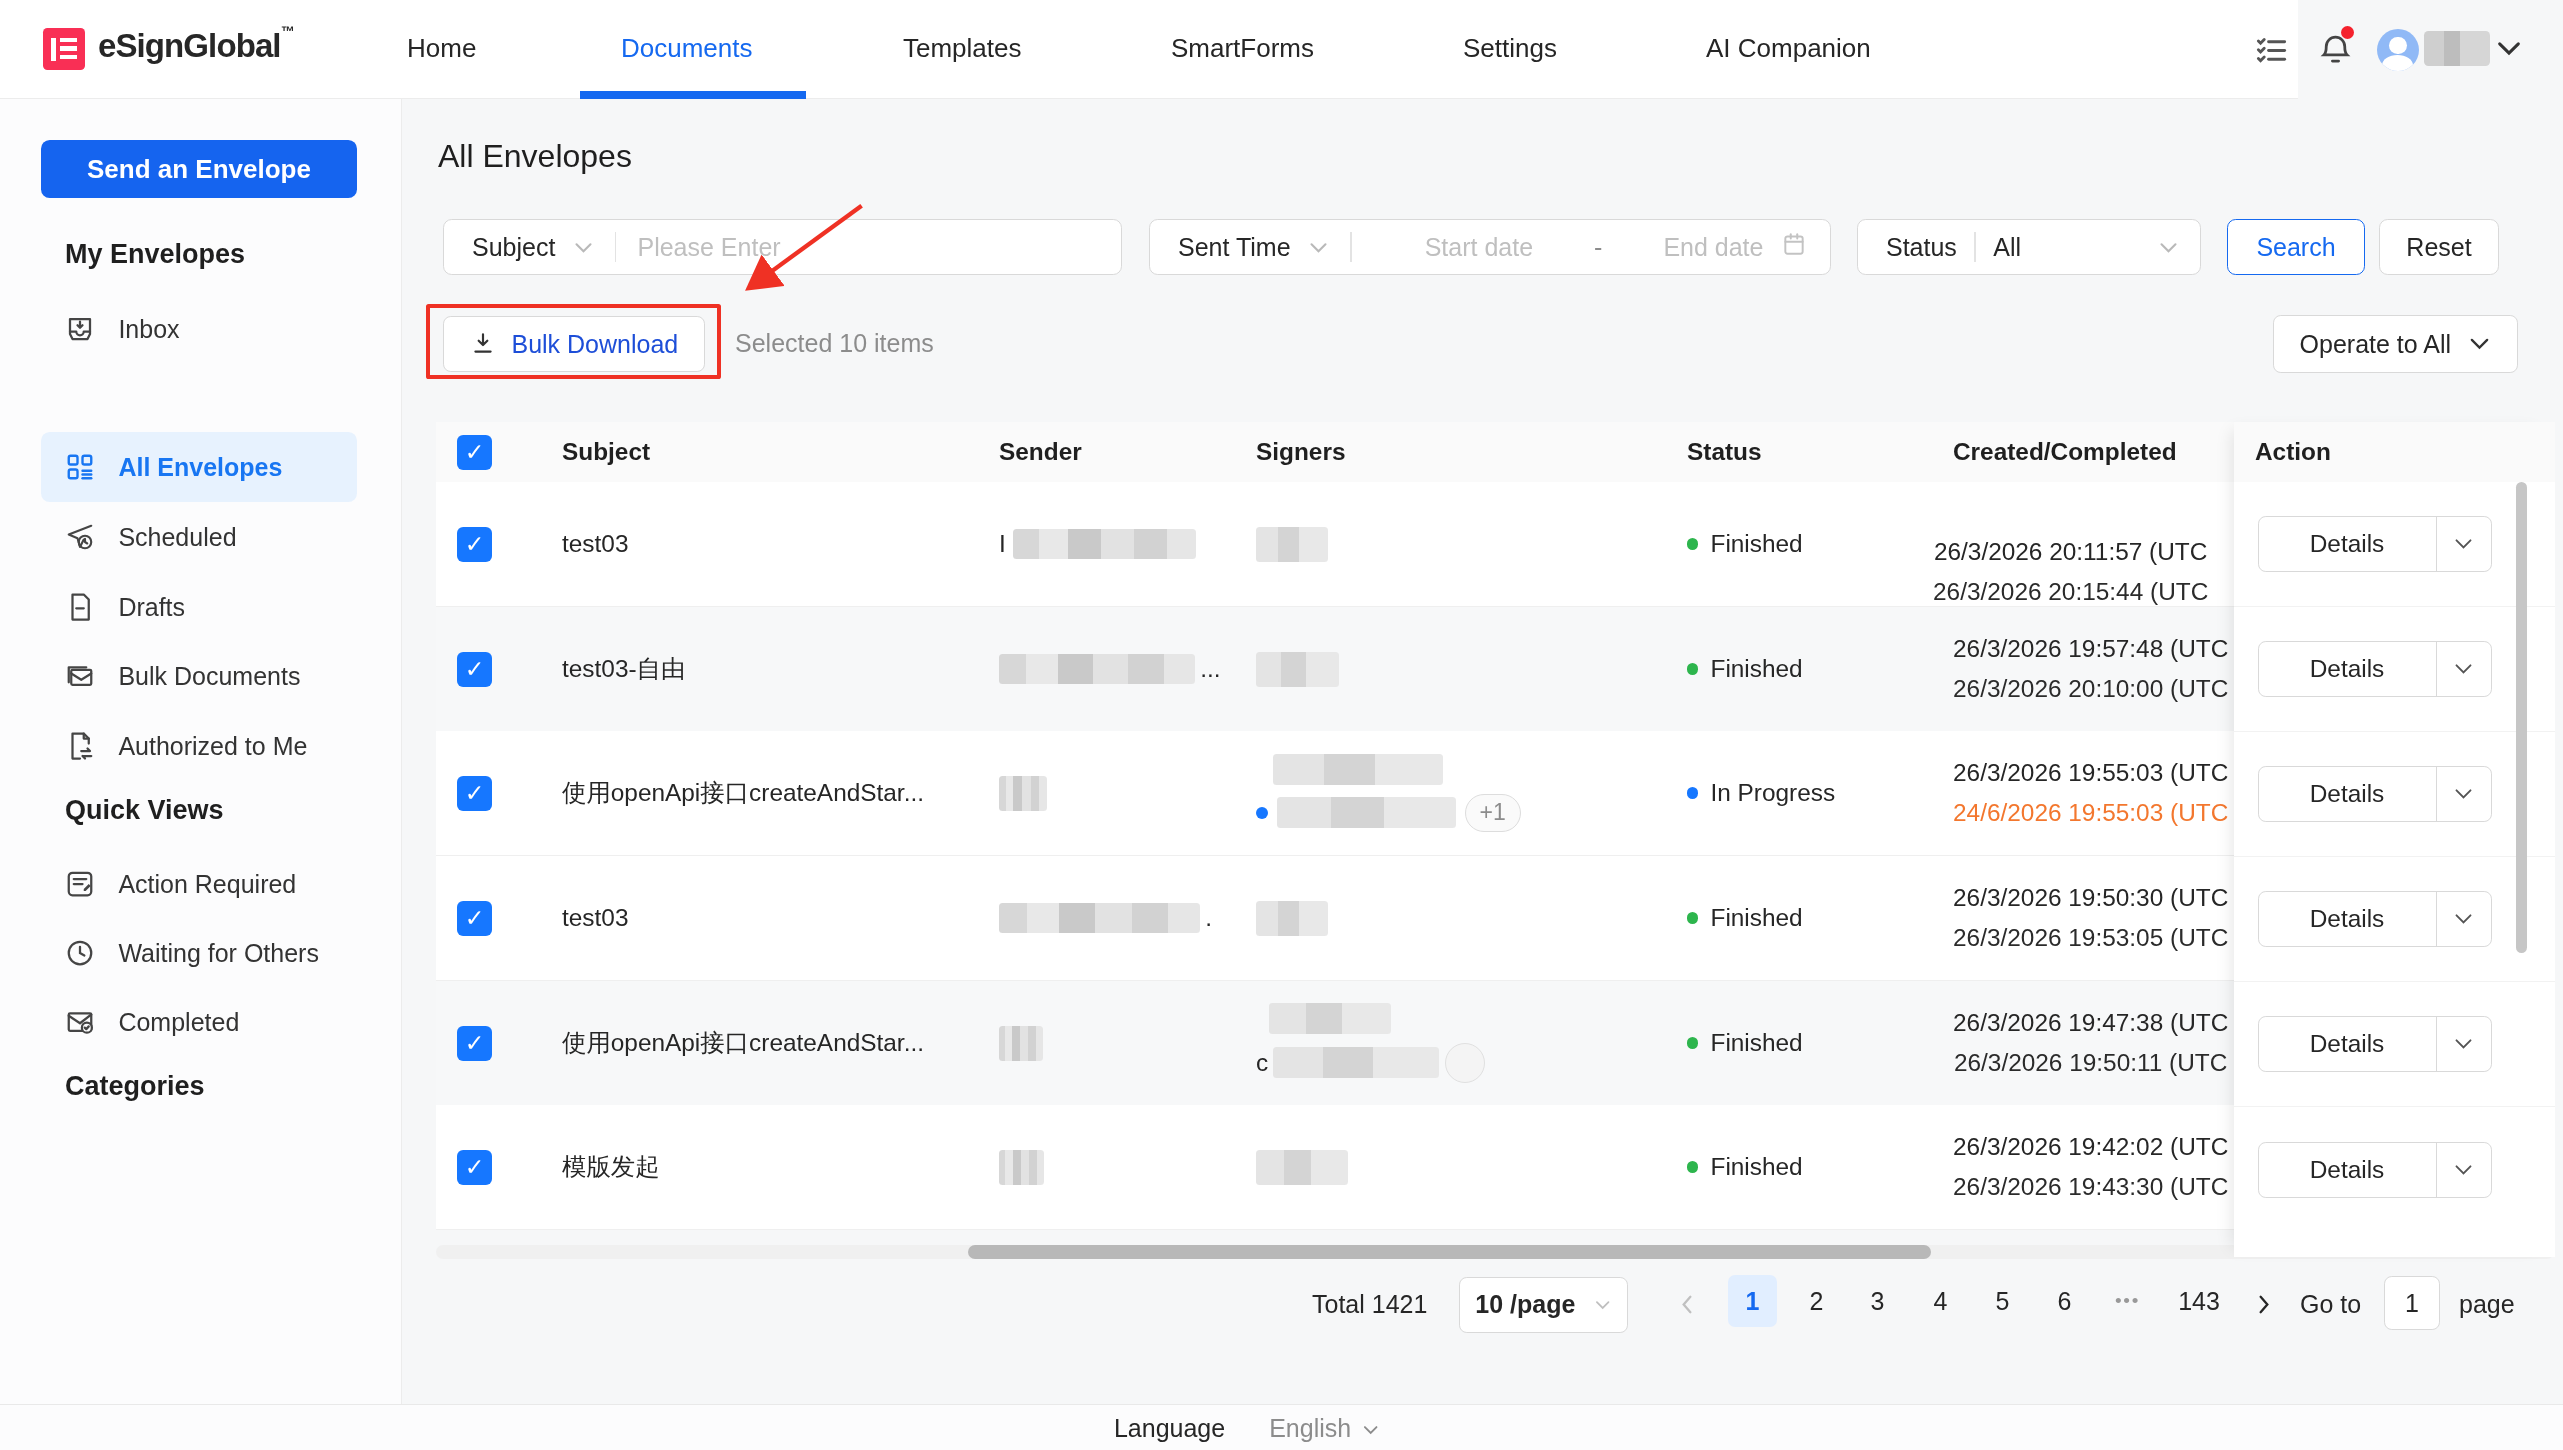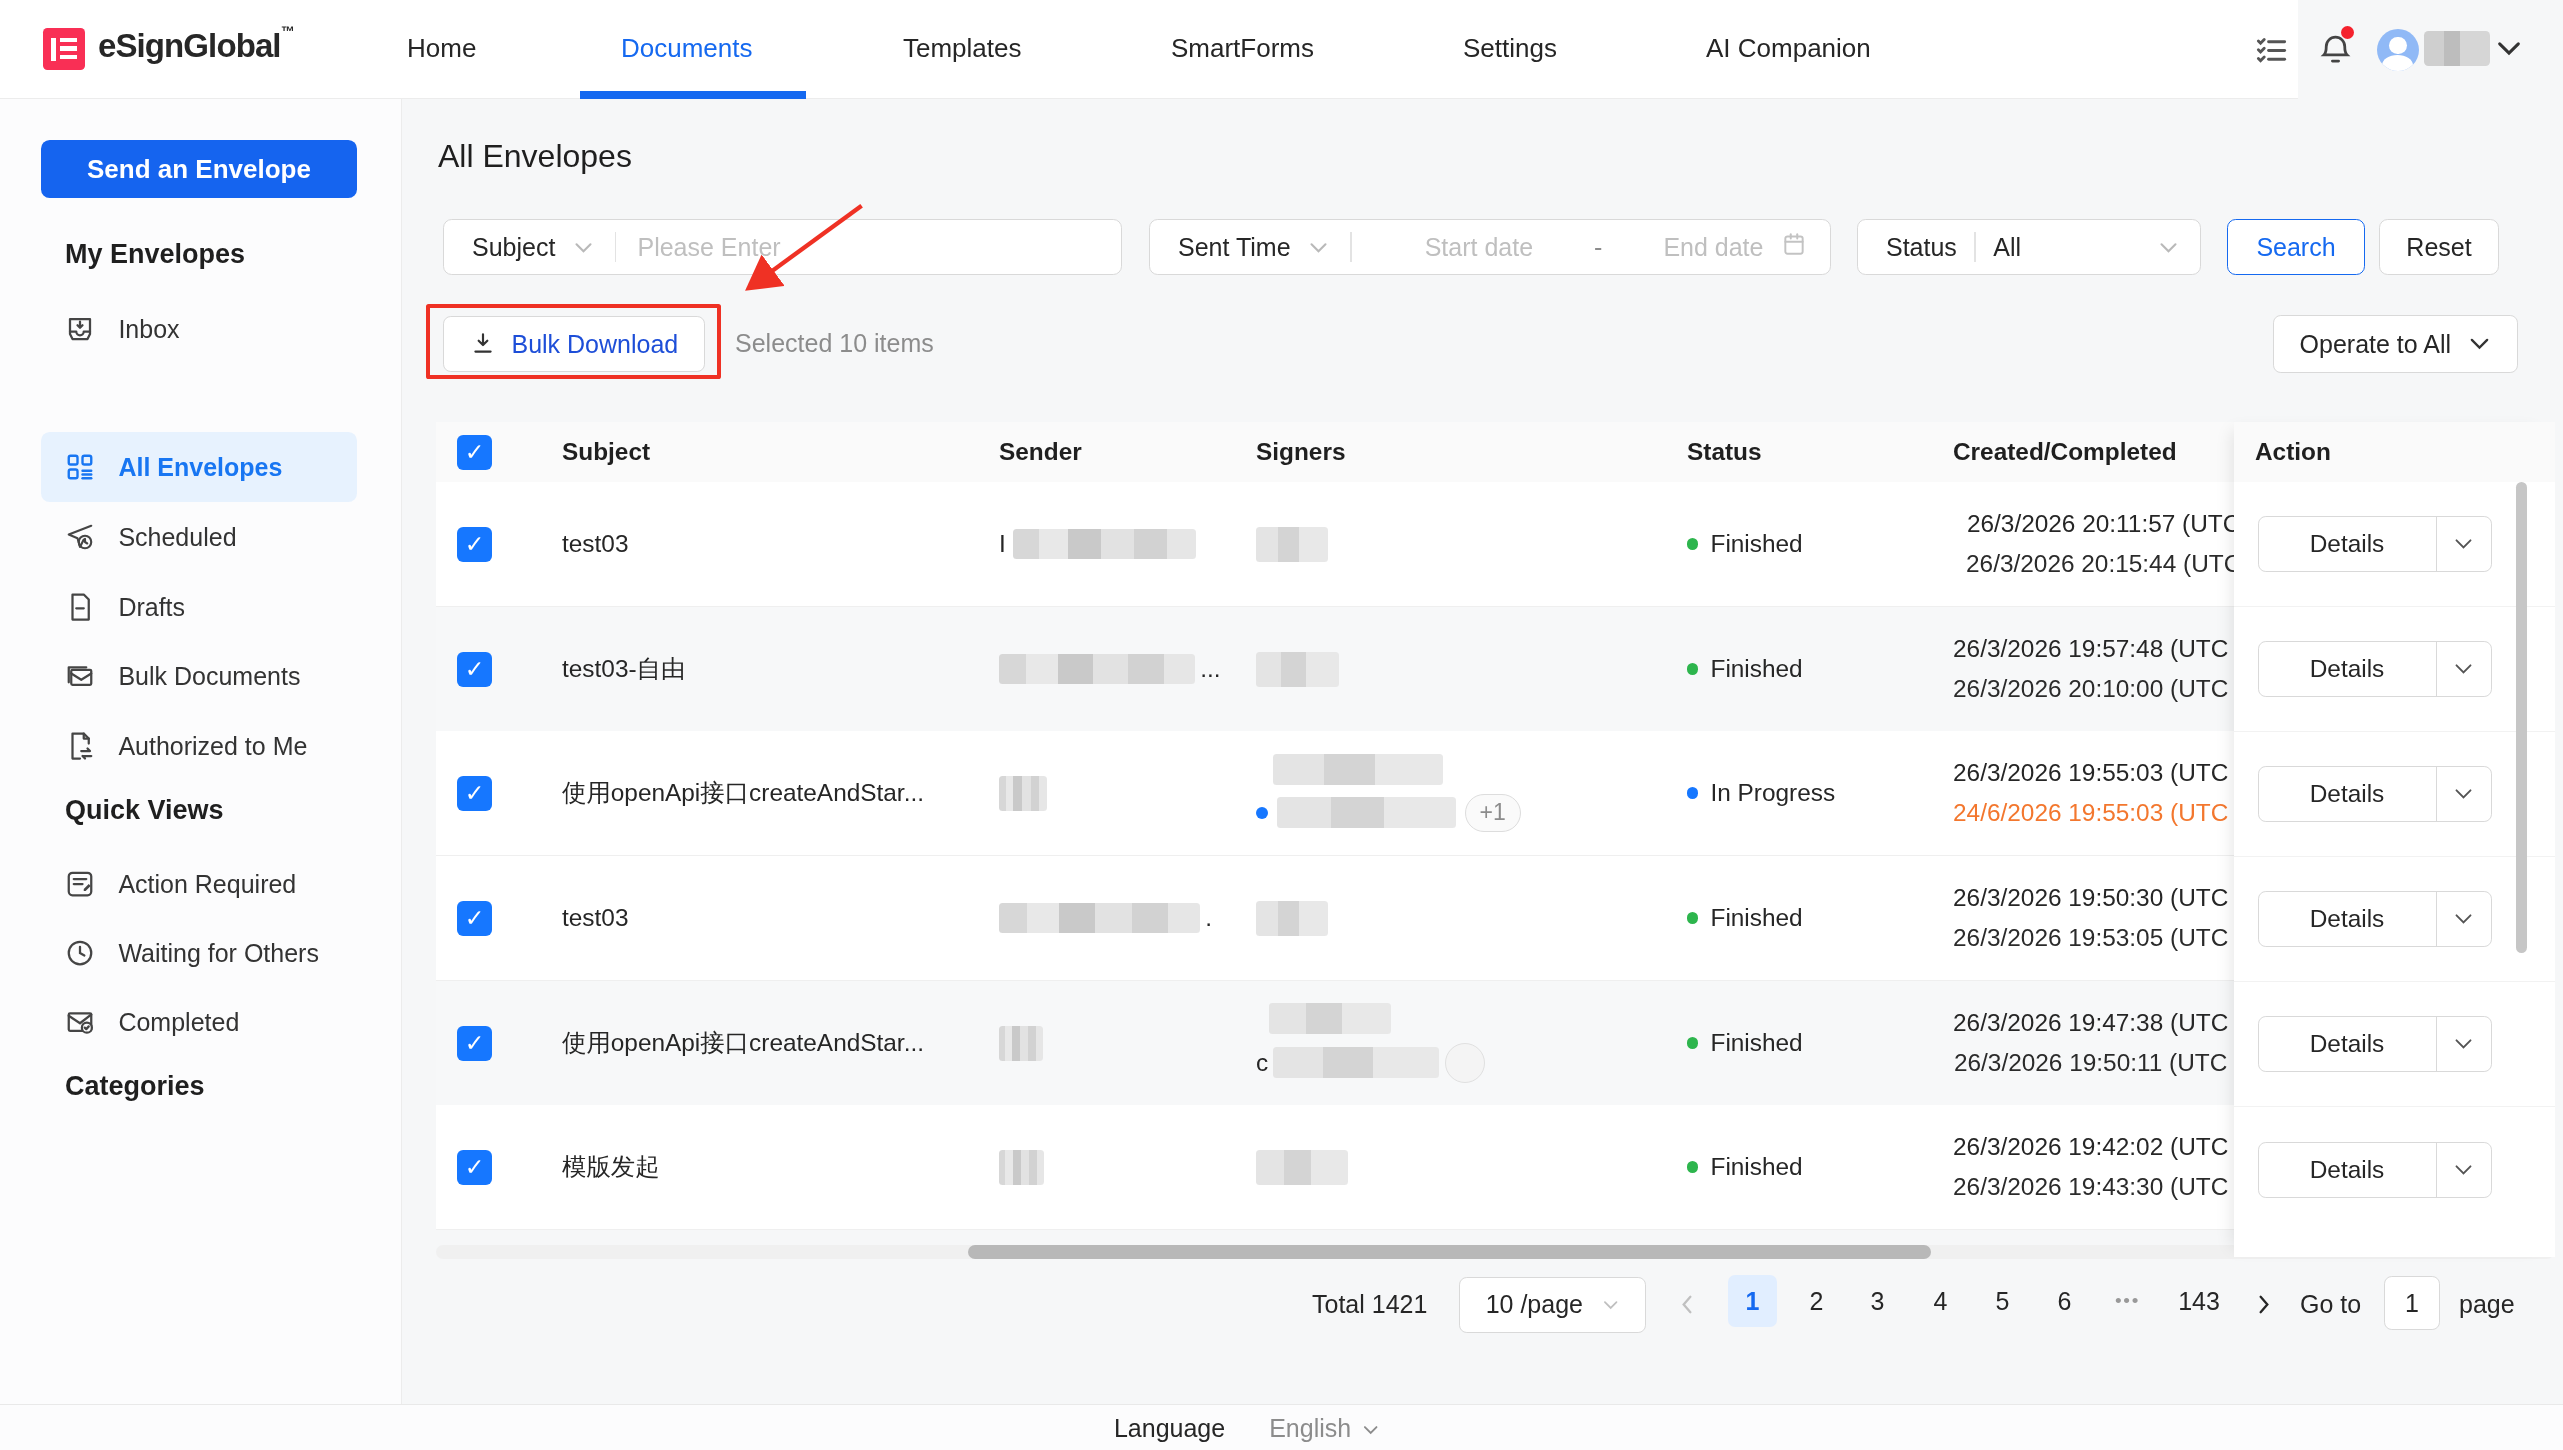--- a/index.html
+++ b/index.html
@@ -75,22 +75,22 @@
   .details-main{flex:1;display:flex;align-items:center;justify-content:center;font-size:24.4px;color:#262626;}
   .details-caret{width:54px;border-left:1.7px solid #d9d9d9;display:flex;align-items:center;justify-content:center;}
   
   .hs-track{left:436px;top:1245px;width:2118px;height:14px;background:#f0f0f0;border-radius:7px;}
   .hs-thumb{left:968px;top:1245px;width:963px;height:14px;background:#b8b8b8;border-radius:7px;z-index:4;}
   .vs-thumb{left:2516px;top:482px;width:11.3px;height:471px;background:#c6c6c6;border-radius:6.1px;z-index:6;}
   
   .pgn{position:absolute;top:1275px;height:59px;display:flex;align-items:center;font-size:25px;color:#262626;}
   .pg-num{width:49px;height:52px;display:flex;align-items:center;justify-content:center;border-radius:7px;cursor:pointer;}
   .pg-active{background:#e1eeff;color:#1569f0;font-weight:600;}
-  .pg-select{width:187px;height:56px;background:#fff;border:1.7px solid #d9d9d9;border-radius:7.8px;box-sizing:border-box;
-    display:flex;align-items:center;justify-content:center;gap:19px;cursor:pointer;}
+  .pg-select{width:169px;height:56px;background:#fff;border:1.7px solid #d9d9d9;border-radius:7.8px;box-sizing:border-box;
+    display:flex;align-items:center;justify-content:center;gap:19px;cursor:pointer;font-weight:bold;}
   .goto-input{width:56px;height:54px;border:1.7px solid #d9d9d9;border-radius:7.8px;text-align:center;font-size:25px;
     font-family:inherit;color:#262626;box-sizing:border-box;background:#fff;}
   
   .footer{left:0;top:1404px;width:2563px;height:46px;background:#fcfcfd;border-top:1.7px solid #e9e9e9;z-index:40;
     display:flex;align-items:center;justify-content:center;gap:0;font-size:25px;}
   
   .anno{z-index:50;pointer-events:none;}
 </style>
 </head>
 <body>
@@ -316,21 +316,21 @@
       <span>I</span>
         <span class="blur" style="width:183px;height:30px;"></span>
     </div>
     <div class="cell" style="left:820px;">
       <span class="blur blur-light" style="width:72px;height:35px;"></span>
     </div>
     <div class="cell" style="left:1251px;">
       <span class="dot" style="background: rgb(45, 181, 77);"></span>
       <span>Finished</span>
     </div>
-    <div class="cell dates" style="left:1530px;">
+    <div class="cell dates" style="left:1497px;justify-content:flex-end;">
       <span>26/3/2026 20:11:57 (UTC</span>
       <span style="color: rgb(43, 43, 43);">26/3/2026 20:15:44 (UTC</span>
     </div>
   </div>
 
   <div class="trow row-grey" style="top:607px;">
     <div class="cb">✓</div>
     <div class="cell" style="left:126px;text-align:right;">test03-自由</div>
     <div class="cell" style="left:563px;gap:5.2px;">
       <span class="blur" style="width:196px;height:30px;"></span>

